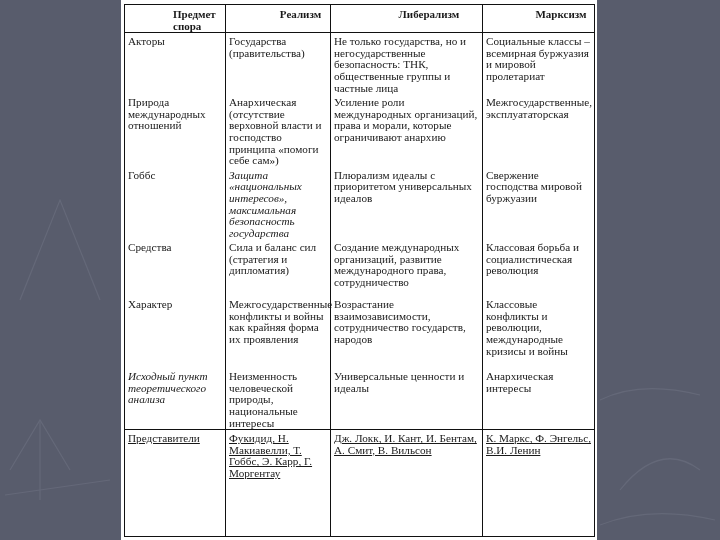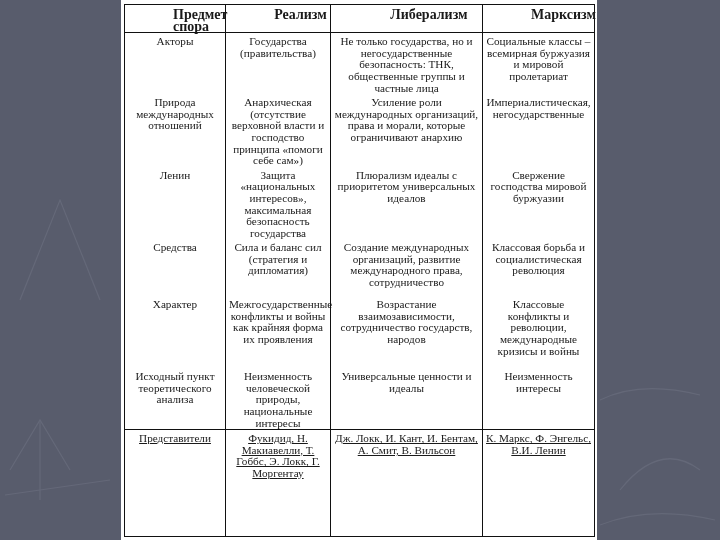--- a/index.html
+++ b/index.html
@@ -19,30 +19,30 @@
     border-collapse: collapse;
     table-layout: fixed;
     font-size: 11.2px; line-height: 11.6px; color: #1a1a1a;
   }
   table.cmp col.c1 { width: 101px; }
   table.cmp col.c2 { width: 105px; }
   table.cmp col.c3 { width: 152px; }
   table.cmp col.c4 { width: 112px; }
   table.cmp td, table.cmp th {
     border-left: 1.5px solid #111; border-right: 1.5px solid #111;
-    vertical-align: top; padding: 3px 3px 0 3px; text-align: center; font-weight: normal;
+    vertical-align: top; padding: 3px 3px 0 3px; text-align: left; font-weight: normal;
   }
   table.cmp tr.head th {
     border-top: 1.5px solid #111; border-bottom: 1.5px solid #111;
-    font-weight: bold; text-align: center; height: 22px; padding-top: 4px; font-size: 14px; padding-left: 48px;
+    font-weight: bold; text-align: center; height: 22px; padding-top: 4px; font-size: 11px; padding-left: 48px;
   }
   table.cmp tr.head th.first { text-align: left; }
   table.cmp tr.last td { border-top: 1.5px solid #111; border-bottom: 1.5px solid #111; text-decoration: underline; }
   .bold { font-weight: bold; }
-  .just { text-align: justify; }
+  .just { text-align: justify; font-style: italic; }
 </style>
 </head>
 <body>
 
 <svg class="bg-deco" viewBox="0 0 720 540">
   <g stroke="#6a6e7e" stroke-width="1.2" fill="none" opacity="0.7">
     <path d="M10 470 L40 420 L70 470"></path>
     <path d="M40 420 L40 500"></path>
     <path d="M5 495 L110 480"></path>
     <path d="M20 300 L60 200 L100 300"></path>
@@ -71,46 +71,46 @@
   <tr style="height:56px">
     <td>Акторы</td>
     <td>Государства (правительства)</td>
     <td>Не только государства, но и негосударственные безопасность: ТНК, общественные группы и частные лица</td>
     <td>Социальные классы – всемирная буржуазия и мировой пролетариат</td>
   </tr>
   <tr style="height:70px">
     <td>Природа международных отношений</td>
     <td>Анархическая (отсутствие верховной власти и господство принципа «помоги себе сам»)</td>
     <td>Усиление роли международных организаций, права и морали, которые ограничивают анархию</td>
-    <td>Империалистическая, негосударственные</td>
+    <td>Межгосударственные, эксплуататорская</td>
   </tr>
   <tr style="height:70px">
-    <td>Ленин</td>
+    <td>Гоббс</td>
     <td class="just">Защита «национальных интересов», максимальная безопасность государства</td>
     <td>Плюрализм идеалы с приоритетом универсальных идеалов</td>
     <td>Свержение господства мировой буржуазии</td>
   </tr>
   <tr style="height:57px">
     <td>Средства</td>
     <td>Сила и баланс сил (стратегия и дипломатия)</td>
     <td>Создание международных организаций, развитие международного права, сотрудничество</td>
     <td>Классовая борьба и социалистическая революция</td>
   </tr>
   <tr style="height:72px">
     <td>Характер</td>
     <td>Межгосударственные конфликты и войны как крайняя форма их проявления</td>
     <td>Возрастание взаимозависимости, сотрудничество государств, народов</td>
     <td>Классовые конфликты и революции, международные кризисы и войны</td>
   </tr>
   <tr style="height:56px">
     <td class="just">Исходный пункт теоретического анализа</td>
     <td>Неизменность человеческой природы, национальные интересы</td>
     <td>Универсальные ценности и идеалы</td>
-    <td>Неизменность интересы</td>
+    <td>Анархическая интересы</td>
   </tr>
   <tr class="last">
     <td class="bold">Представители</td>
-    <td>Фукидид, Н. Макиавелли, Т. Гоббс, Э. Локк, Г. Моргентау</td>
+    <td>Фукидид, Н. Макиавелли, Т. Гоббс, Э. Карр, Г. Моргентау</td>
     <td>Дж. Локк, И. Кант, И. Бентам, А. Смит, В. Вильсон</td>
     <td>К. Маркс, Ф. Энгельс, В.И. Ленин</td>
   </tr>
 </tbody>
   </table>
 
 </body></html>

